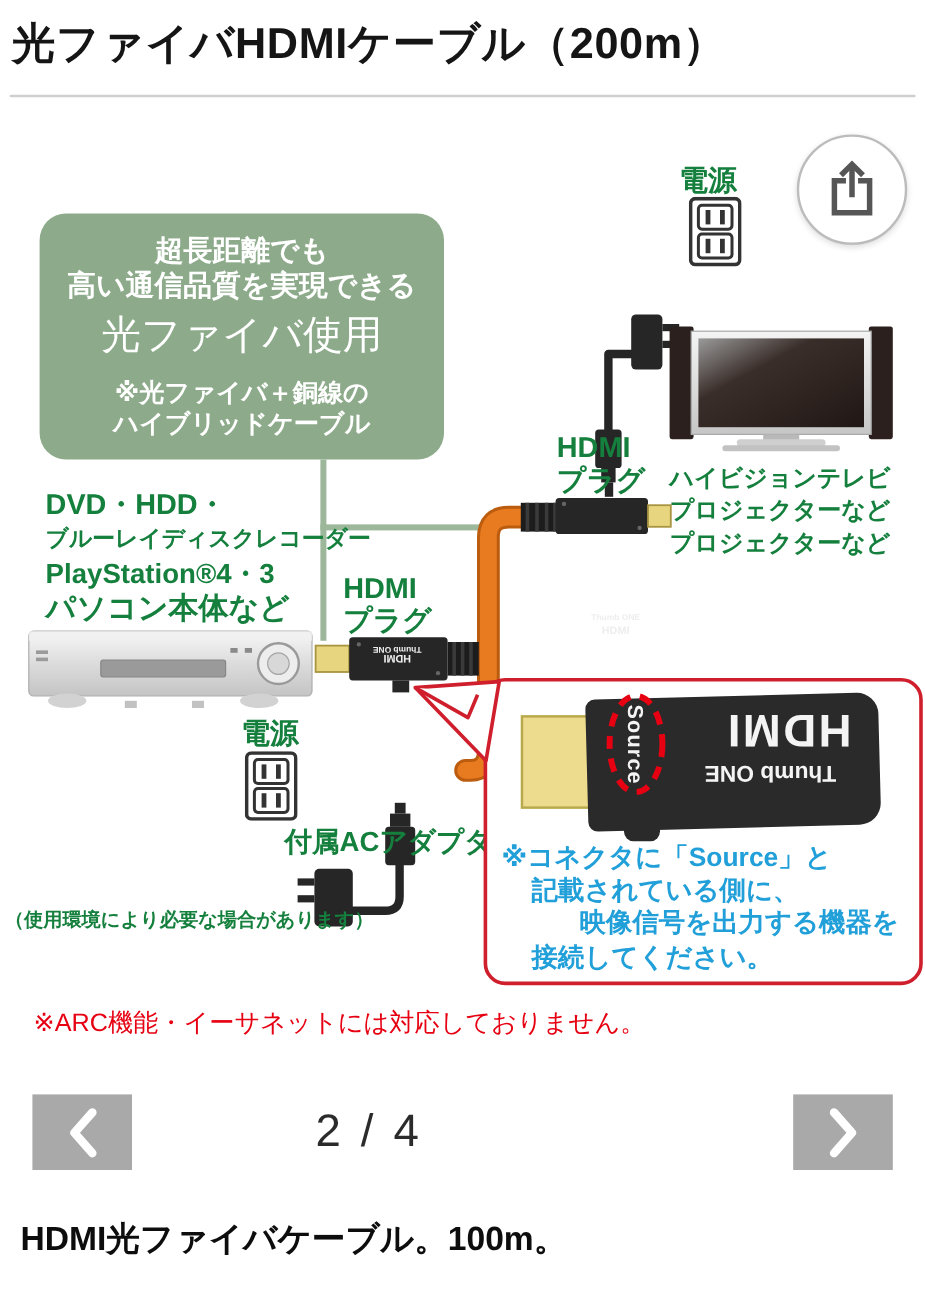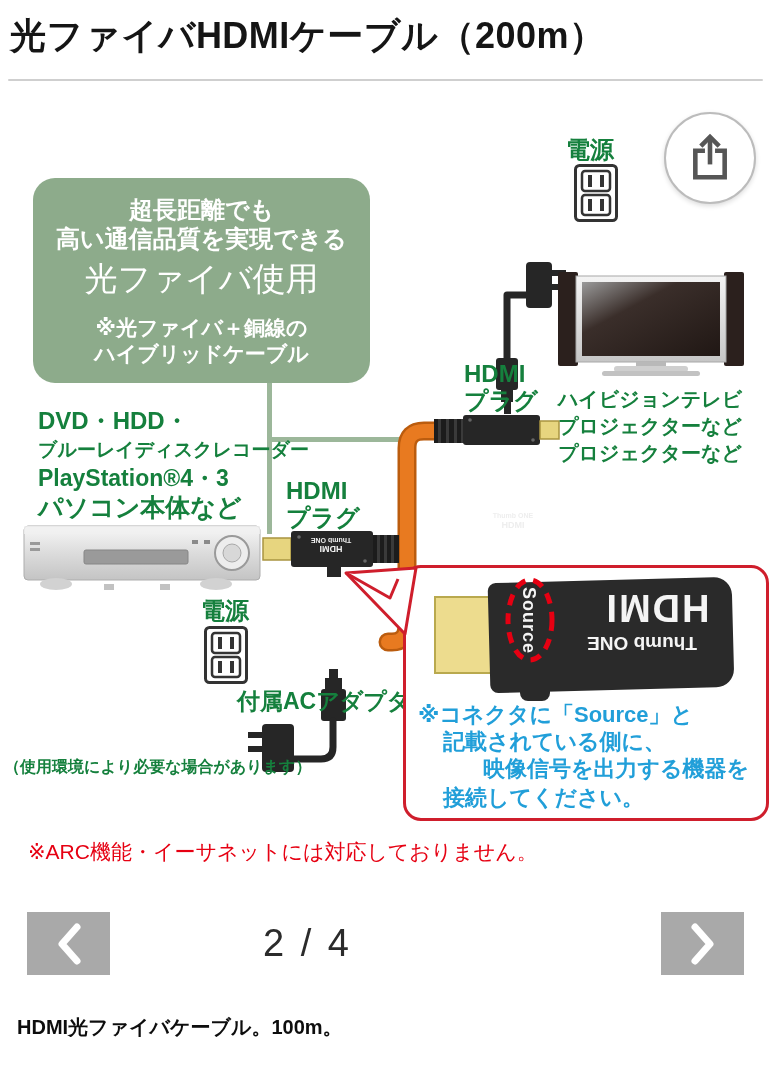--- a/index.html
+++ b/index.html
@@ -27,21 +27,21 @@
   .gold{background:#eddc8e;border:2px solid #b9a94e;}
   .big-conn{background:#2a2a2a;border-radius:8px 18px 18px 8px;transform:rotate(-1.5deg);}
   .conn-bump{background:#2a2a2a;border-radius:0 0 8px 8px;}
   .flip{transform:rotate(180deg);color:#f4f4f4;text-align:center;white-space:nowrap;}
   .src-wrap{display:flex;align-items:center;justify-content:center;}
   .src-wrap span{transform:rotate(90deg);color:#f4f4f4;font-weight:700;font-size:18px;letter-spacing:1px;}
   .tiny-print{color:#eee;font-size:7px;line-height:8px;text-align:center;white-space:nowrap;font-weight:700;}
   
   .pager-btn{background:#a9a9a9;border:none;width:83px;height:63px;display:flex;align-items:center;justify-content:center;cursor:pointer;padding:0;}
   .counter{font-size:38px;color:#2b2b2b;font-weight:400;letter-spacing:3px;text-align:center;}
-  .caption{font-size:20px;font-weight:700;color:#0d0d0d;white-space:nowrap;}
+  .caption{font-size:28px;font-weight:700;color:#0d0d0d;white-space:nowrap;}
 </style>
 </head>
 <body>
 
 <div class="screen">
 
   <h1 class="title abs" style="left:10px;top:12px;">光ファイバHDMIケーブル（200m）</h1>
   <div class="divider abs" style="left:8px;top:79px;width:755px;"></div>
 
   <div class="abs" style="left:0;top:92px;width:771px;height:800px;">

